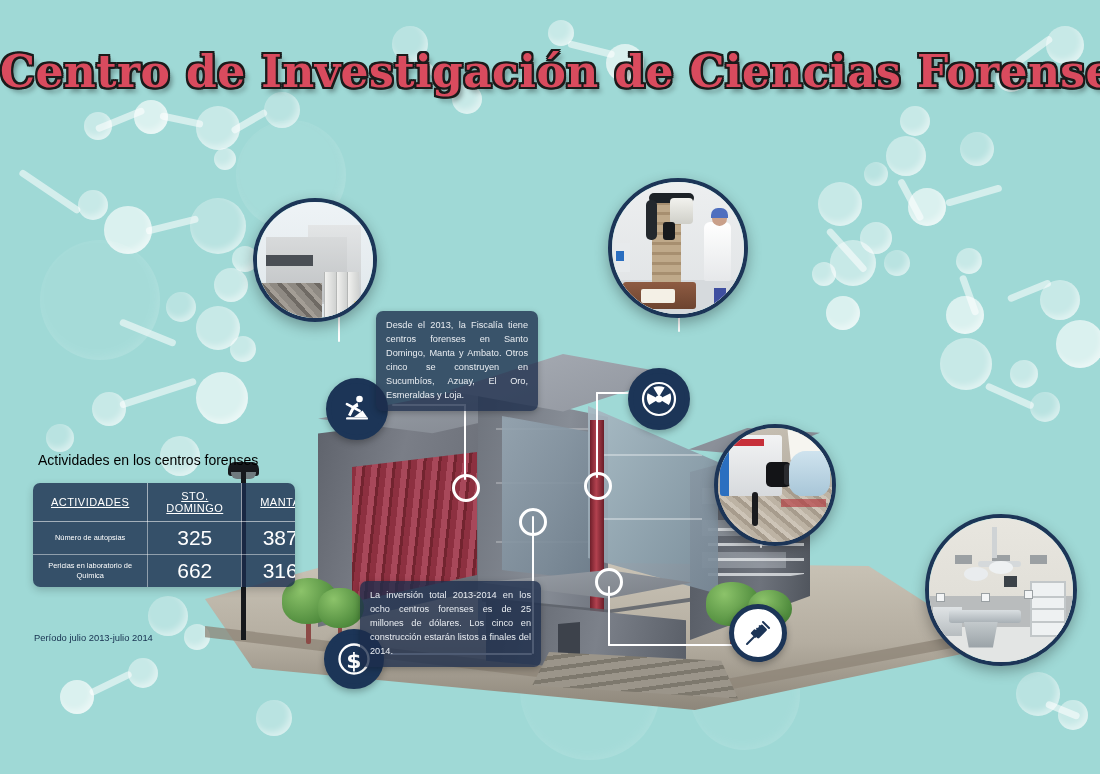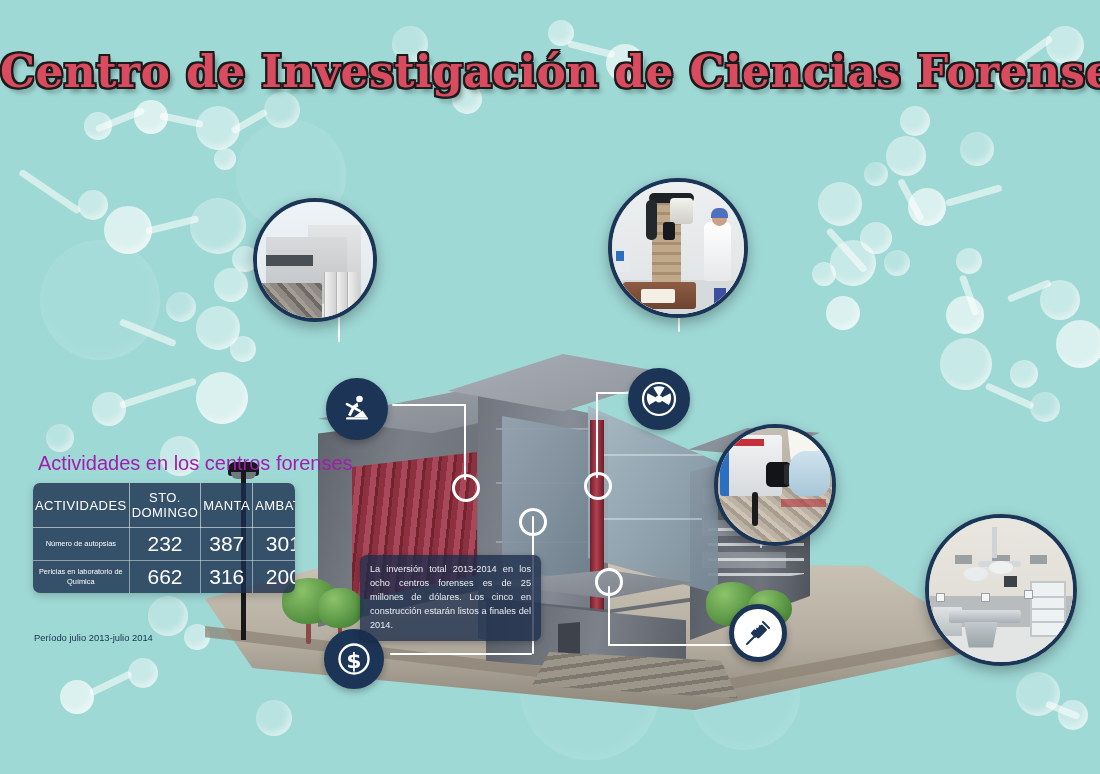--- a/index.html
+++ b/index.html
@@ -222,28 +222,28 @@
   .p4-bench{position:absolute;left:3%;top:62%;width:20%;height:20%;
      background:linear-gradient(180deg,#dfe3e5,#b7bdc0);}
   .p4-sign{position:absolute;width:5%;height:5%;background:#f3f5f6;border:1px solid #9aa0a3;}
 
   
   .callout{position:absolute;background:rgba(28,45,75,.78);border-radius:7px;
     color:#e9edf2;font-size:9.2px;line-height:1.52;padding:8px 10px;
     text-align:justify;box-shadow:0 2px 6px rgba(0,0,0,.25);}
 
   
-  #table-title{position:absolute;left:38px;top:452px;font-size:20px;color:#a21caf;}
+  #table-title{position:absolute;left:38px;top:452px;font-size:14px;color:#000000;}
   #ftable{position:absolute;left:33px;top:483px;width:262px;
     background:rgba(26,45,78,.80);border-radius:7px;overflow:hidden;
     box-shadow:0 3px 8px rgba(0,0,0,.2);}
   #ftable table{width:100%;border-collapse:collapse;color:#ffffff;}
-  #ftable th{font-size:13px;font-weight:400;letter-spacing:.45px;
-    padding:7px 2px;text-align:center;border-right:1px solid rgba(255,255,255,.55);
-    border-bottom:1px solid rgba(255,255,255,.55);}
+  #ftable th{font-size:11px;font-weight:400;letter-spacing:.45px;
+    padding:7px 18px;text-align:center;border-right:1px solid rgba(255,255,255,.55);
+    border-bottom:1px solid rgba(255,255,255,.55);text-decoration:underline;}
   #ftable th:last-child{border-right:none;}
   #ftable td{border-right:1px solid rgba(255,255,255,.45);
     border-bottom:1px solid rgba(255,255,255,.45);text-align:center;vertical-align:middle;}
   #ftable tr:last-child td{border-bottom:none;}
   #ftable td:last-child{border-right:none;}
   #ftable td.lbl{font-size:7.4px;line-height:1.35;padding:2px 4px;width:70px;margin-left:32px;}
   #ftable td.num{font-size:21px;padding:4px 2px;font-weight:300;}
   #period{position:absolute;left:34px;top:632px;font-size:9.4px;color:#16304f;}
 </style>
 </head>
@@ -518,41 +518,42 @@
       </g>
       <rect x="12.5" y="11.5" width="13" height="8" rx="1.4" transform="rotate(-45 19 15.5)" fill="#1c3557"></rect>
       <rect x="11" y="14" width="6" height="7" rx="1" transform="rotate(-45 14 17.5)" fill="#1c3557"></rect>
       <g stroke="#1c3557" stroke-width="1.6">
         <line x1="18" y1="9.5" x2="21.5" y2="13"></line>
         <line x1="15.5" y1="12" x2="19" y2="15.5"></line>
       </g>
     </svg>
   </div>
 
-
-
-  <div class="callout" style="left:360px;top:555px;width:161px;">La inversión total 2013-2014 en los ocho centros forenses es de 25 millones de dólares. Los cinco en construcción estarán listos a finales del 2014.</div>
+  <div class="callout" style="left:376px;top:311px;width:142px;">Desde el 2013, la Fiscalía tiene centros forenses en Santo Domingo, Manta y Ambato. Otros cinco se construyen en Sucumbíos, Azuay, El Oro, Esmeraldas y Loja.</div>
+
+
+  <div class="callout" style="left:360px;top:581px;width:161px;">La inversión total 2013-2014 en los ocho centros forenses es de 25 millones de dólares. Los cinco en construcción estarán listos a finales del 2014.</div>
 
 
   <div id="table-title">Actividades en los centros forenses</div>
 
   <div id="ftable">
     <table>
       <thead>
         <tr>
           <th>ACTIVIDADES</th>
           <th>STO. DOMINGO</th>
           <th>MANTA</th>
           <th>AMBATO</th>
         </tr>
       </thead>
       <tbody>
         <tr>
           <td class="lbl">Número de autopsias</td>
-          <td class="num">232</td>
+          <td class="num">325</td>
           <td class="num">387</td>
           <td class="num">301</td>
         </tr>
         <tr>
           <td class="lbl">Pericias en laboratorio de Química</td>
           <td class="num">662</td>
           <td class="num">316</td>
           <td class="num">200</td>
         </tr>
       </tbody>

